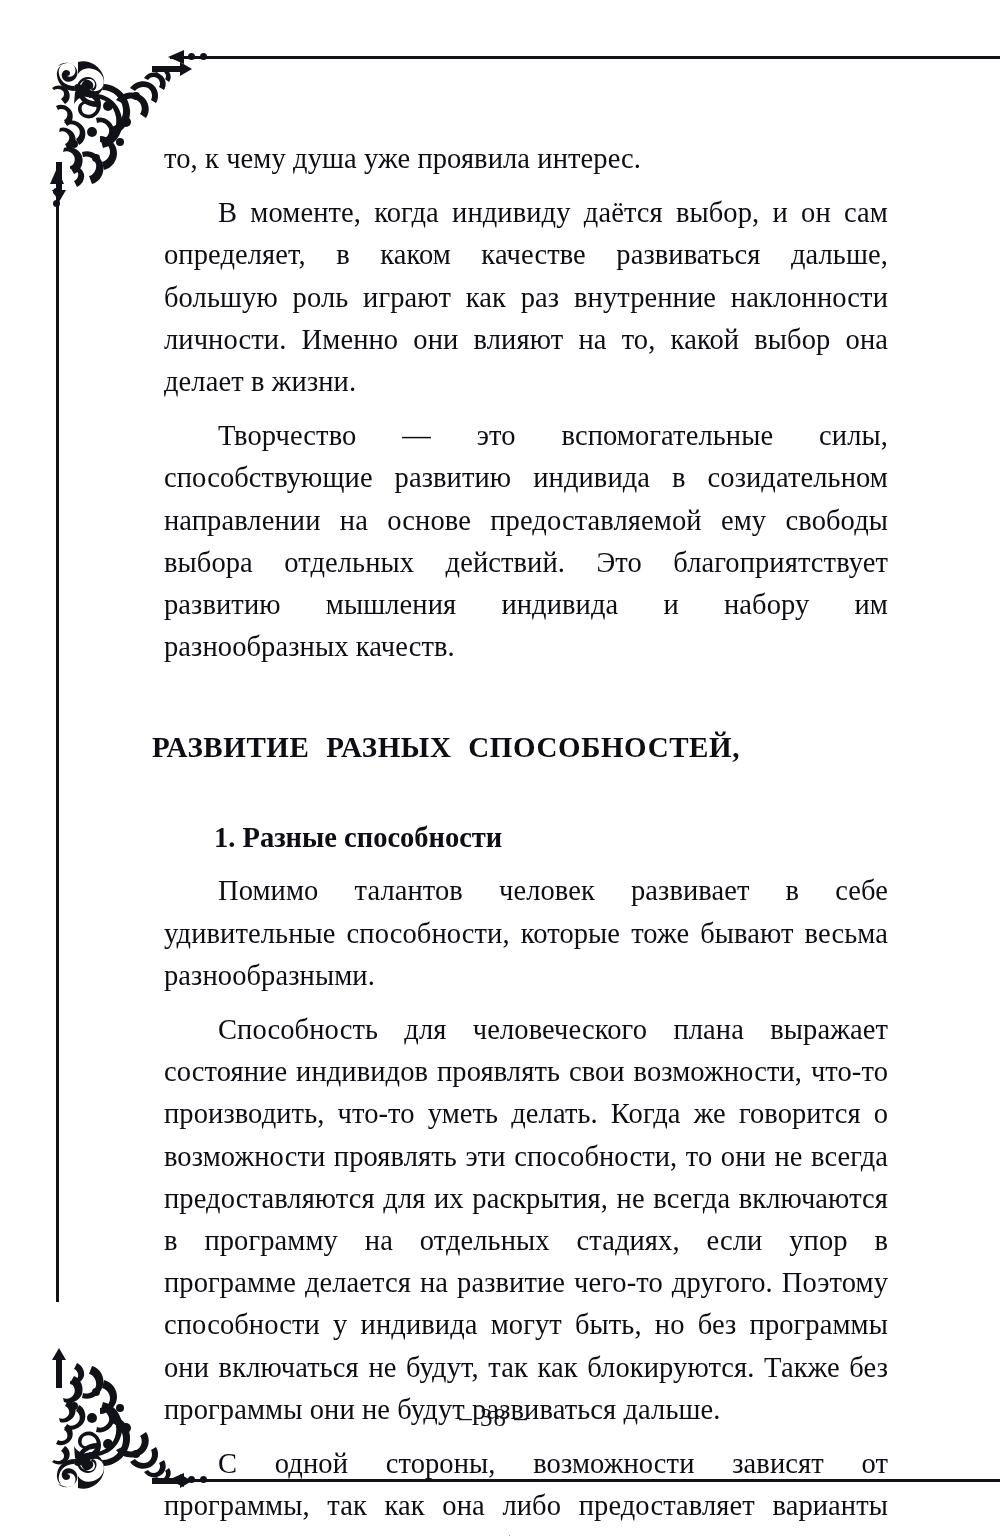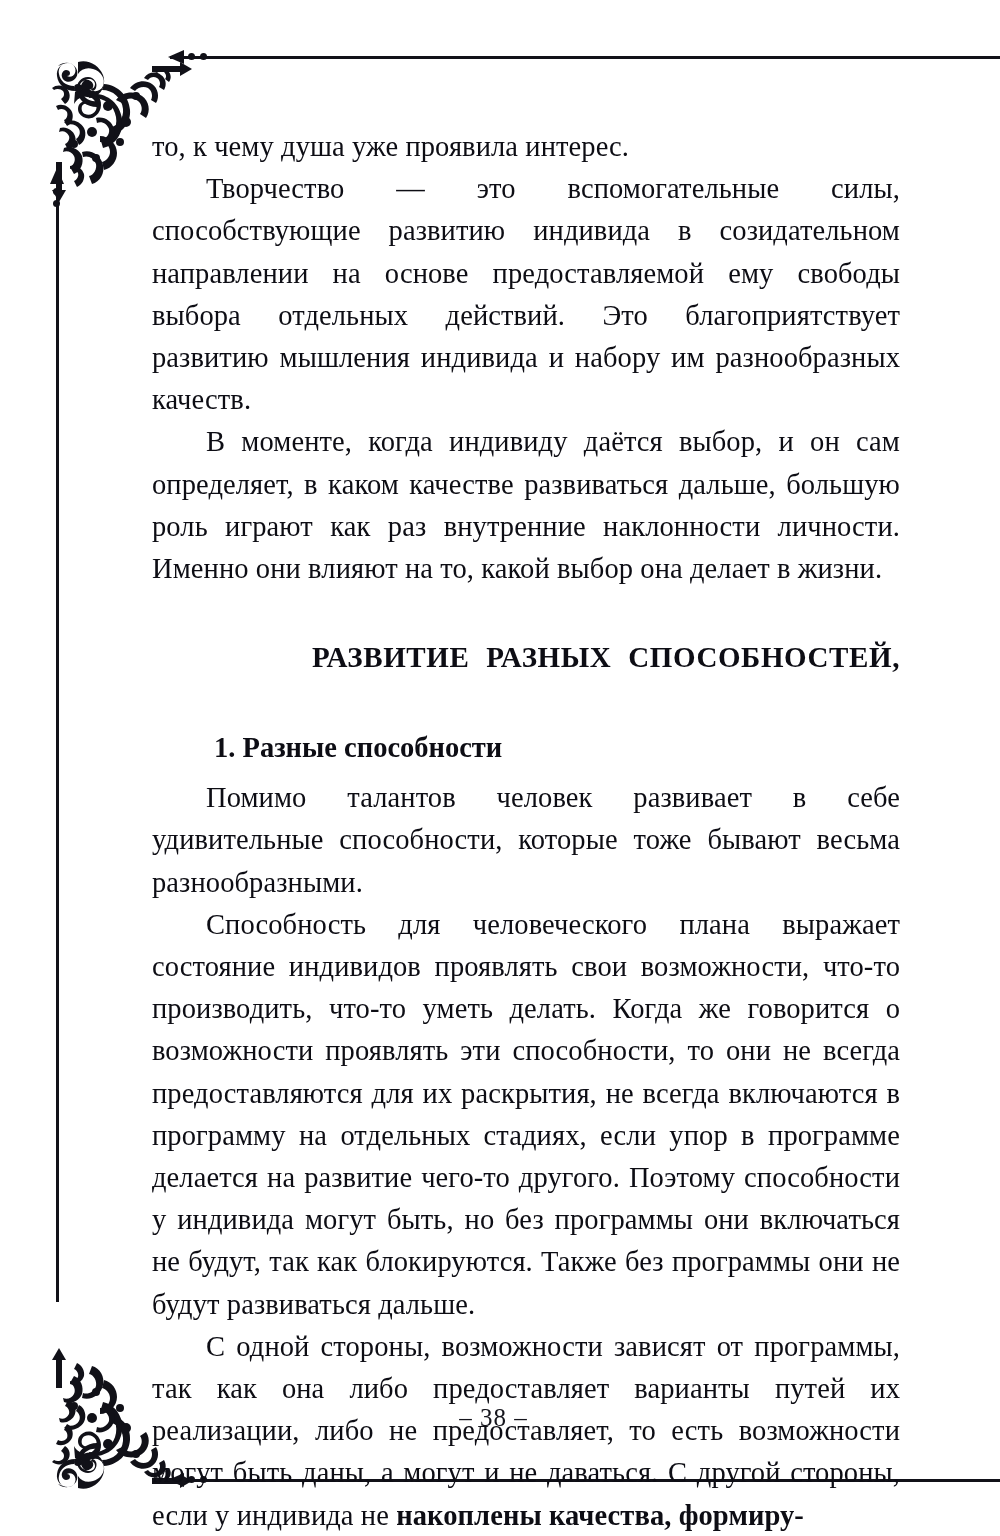--- a/index.html
+++ b/index.html
@@ -90,38 +90,38 @@
   .corner-bl { left: 34px; top: 1346px; transform: scaleY(-1); }
 
   
   .textblock {
     position: absolute;
     left: 152px;
     top: 126px;
     width: 748px;
   }
   .para {
-    margin: 0;
+    margin: 12px;
     font-size: 28.5px;
     line-height: 42.2px;
     text-align: justify;
     text-align-last: left;
     hyphens: manual;
     letter-spacing: 0.1px;
   }
   .para.indent { text-indent: 54px; }
   .para.lastfull { text-align: justify; }
   .para b { font-weight: bold; }
 
   .chapter-title {
     margin: 0;
     padding: 0;
     font-size: 29px;
     font-weight: bold;
-    text-align: right;
+    text-align: left;
     letter-spacing: 0.6px;
     word-spacing: 9px;
     line-height: 41px;
     text-transform: uppercase;
   }
   .title-gap-top { height: 47px; }
   .title-gap-bottom { height: 41px; }
 
   .section-title {
     margin: 9px;
@@ -232,22 +232,22 @@
         <path d="M18 146l7 12 7-12z"></path>
         <path d="M118 22h30v6h-30z"></path>
         <path d="M146 18l12 7-12 7z"></path>
       </g>
     </svg>
   </div>
 
   <div class="textblock">
 
     <p class="para">то, к чему душа уже проявила интерес.</p>
+    <p class="para indent">В моменте, когда индивиду даётся выбор, и он сам определяет, в каком качестве развиваться дальше, большую роль играют как раз внутренние наклонности личности. Именно они влияют на то, какой выбор она делает в жизни.</p>
     <p class="para indent">Творчество — это вспомогательные силы, способствующие развитию индивида в созидательном направлении на основе предоставляемой ему свободы выбора отдельных действий. Это благоприятствует развитию мышления индивида и набору им разнообразных качеств.</p>
-    <p class="para indent">В моменте, когда индивиду даётся выбор, и он сам определяет, в каком качестве развиваться дальше, большую роль играют как раз внутренние наклонности личности. Именно они влияют на то, какой выбор она делает в жизни.</p>
 
     <div class="title-gap-top"></div>
     <h1 class="chapter-title">
       <span>РАЗВИТИЕ РАЗНЫХ СПОСОБНОСТЕЙ,</span><br>
     </h1>
     <div class="title-gap-bottom"></div>
 
     <h2 class="section-title">1. Разные способности</h2>
 
     <p class="para indent">Помимо талантов человек развивает в себе удивительные способности, которые тоже бывают весьма разнообразными.</p>

